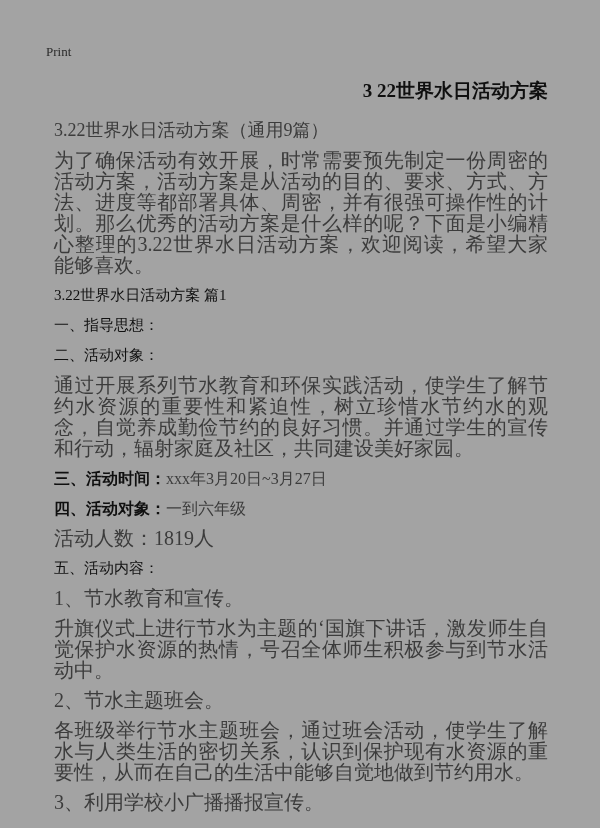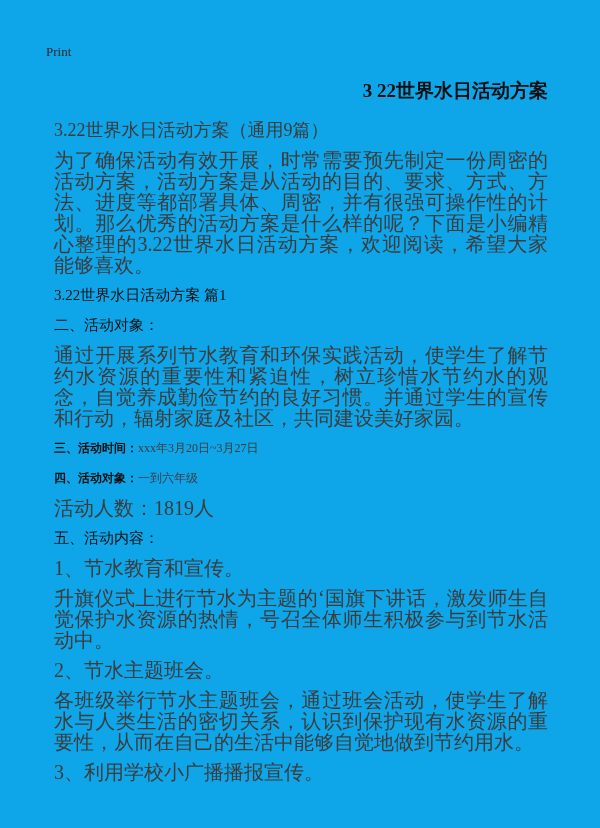--- a/index.html
+++ b/index.html
@@ -1,20 +1,20 @@
 <!DOCTYPE html>
 <html><head>
 <meta charset="utf-8">
 <style>
   html,body{margin:0;padding:0;background:#ffffff;}
   body{width:600px;height:828px;overflow:hidden;}
   .page{
     box-sizing:border-box;
     width:600px;height:828px;
-    background:#0ea5e9;
+    background:#a3a3a3;
     padding:44px 52px 0 54px;
     color:#3c3c3c;
     font-family:"Liberation Serif", serif;
   }
   .print-label{
     font-family:"Liberation Serif", serif;
     font-size:13px;
     color:#2b2b2b;
     margin:0 0 0 -8px;
     cursor:pointer;
@@ -41,21 +41,21 @@
     color:#3c3c3c;
   }
   .bold-heading{
     font-size:15px;
     line-height:21px;
     font-weight:normal;
     color:#101010;
     margin:0 0 9px 0;
   }
   .label-line{
-    font-size:12px;
+    font-size:16px;
     line-height:21px;
     margin:0 0 9px 0;
     color:#3c3c3c;
   }
   .label-line .lbl{
     font-weight:bold;
     color:#101010;
   }
 </style>
 </head>
@@ -66,20 +66,21 @@
   <div class="print-label">Print</div>
 
   <h1 class="doc-title">3 22世界水日活动方案</h1>
 
   <p class="subtitle">3.22世界水日活动方案（通用9篇）</p>
 
   <p class="para">为了确保活动有效开展，时常需要预先制定一份周密的活动方案，活动方案是从活动的目的、要求、方式、方法、进度等都部署具体、周密，并有很强可操作性的计划。那么优秀的活动方案是什么样的呢？下面是小编精心整理的3.22世界水日活动方案，欢迎阅读，希望大家能够喜欢。</p>
 
   <h2 class="bold-heading">3.22世界水日活动方案 篇1</h2>
 
+  <h3 class="bold-heading">一、指导思想：</h3>
 
 
   <h3 class="bold-heading">二、活动对象：</h3>
 
   <p class="para">通过开展系列节水教育和环保实践活动，使学生了解节约水资源的重要性和紧迫性，树立珍惜水节约水的观念，自觉养成勤俭节约的良好习惯。并通过学生的宣传和行动，辐射家庭及社区，共同建设美好家园。</p>
 
   <p class="label-line">
     <span class="lbl">三、活动时间：</span><span>xxx年3月20日~3月27日</span>
   </p>
 

